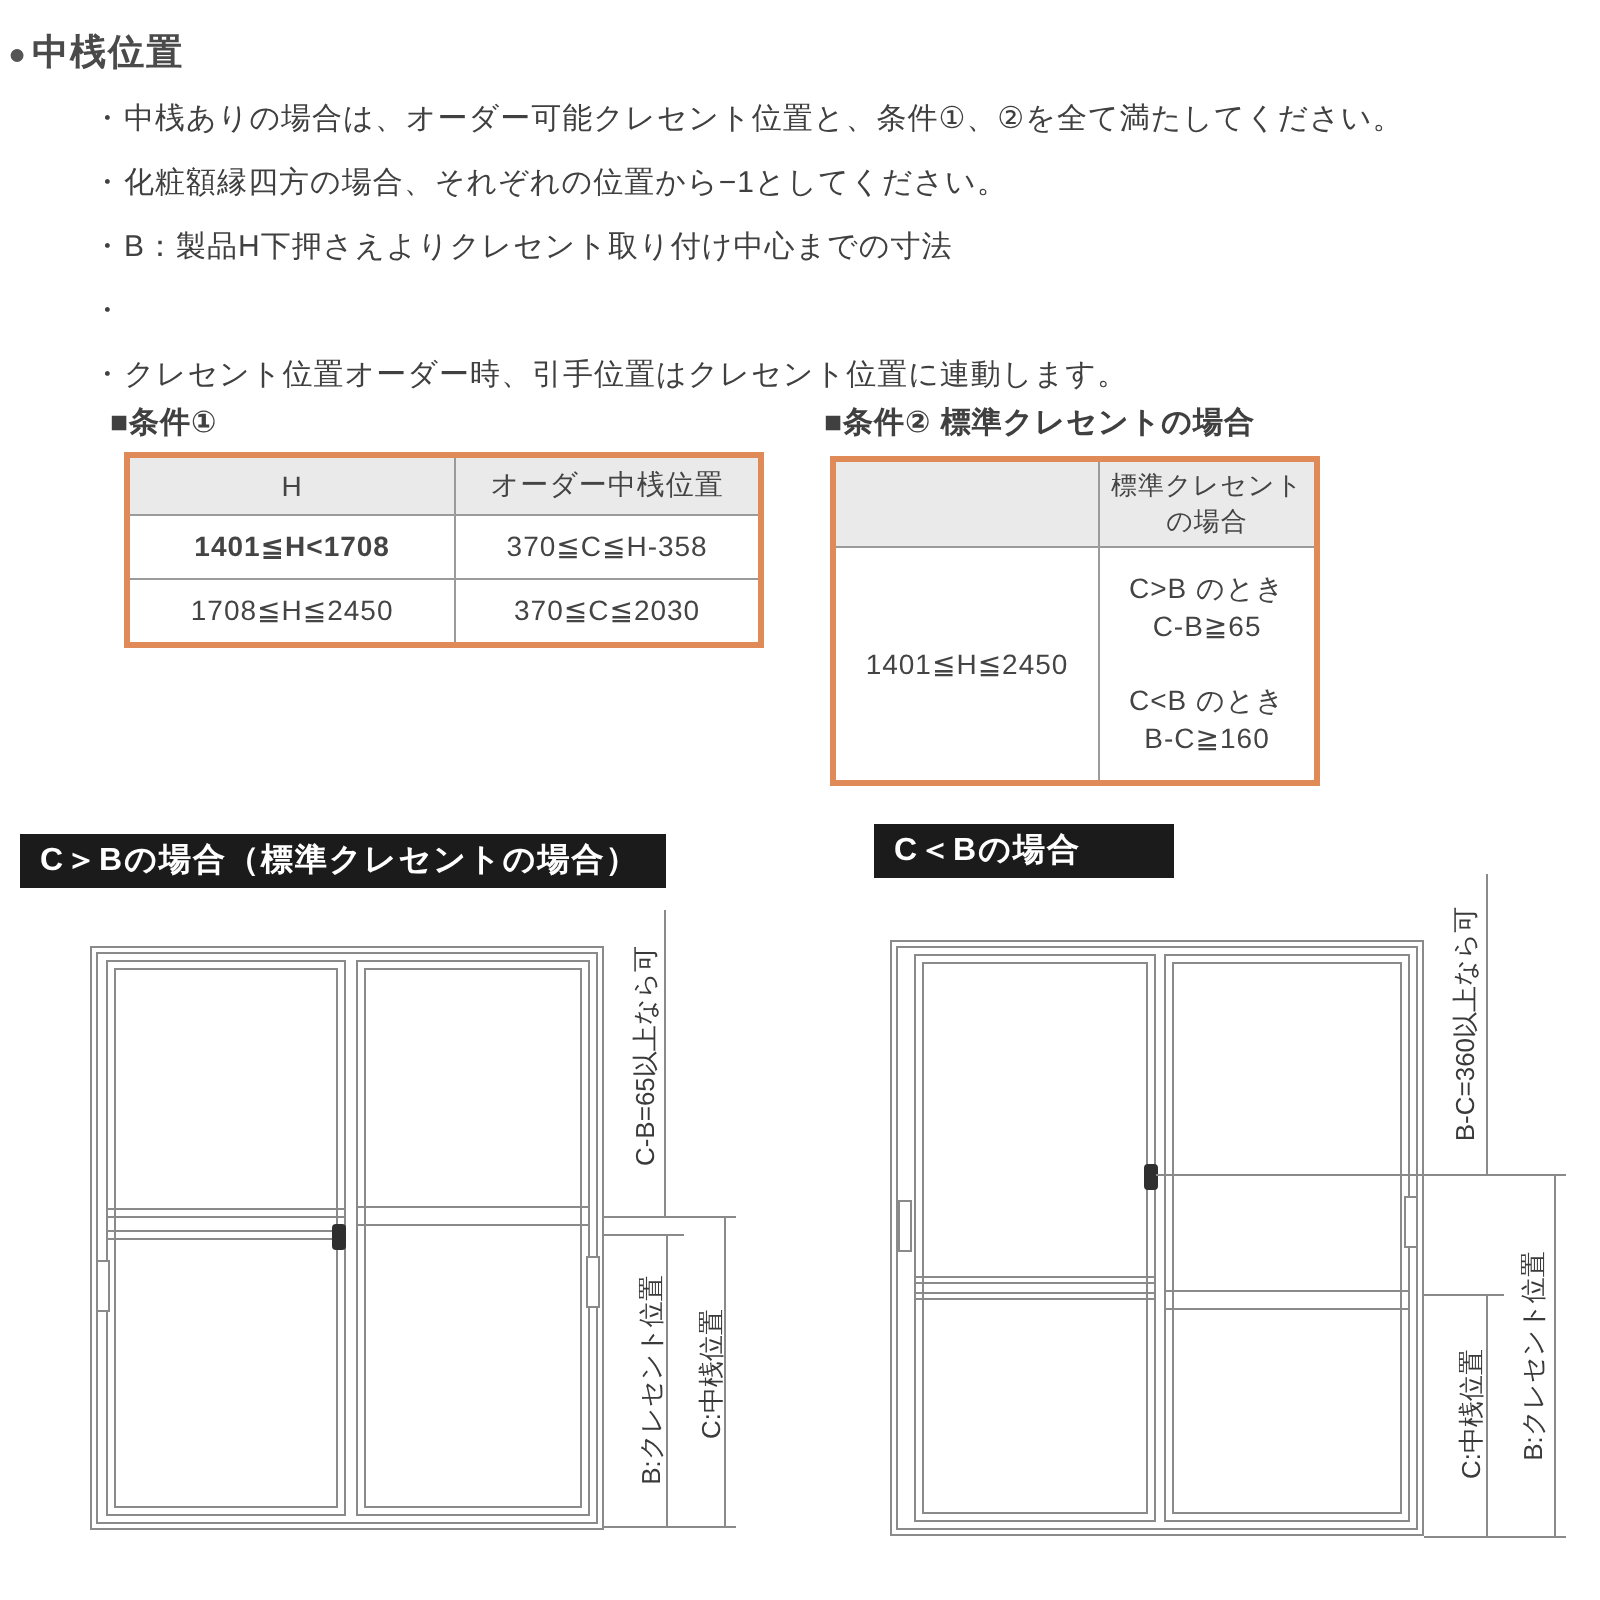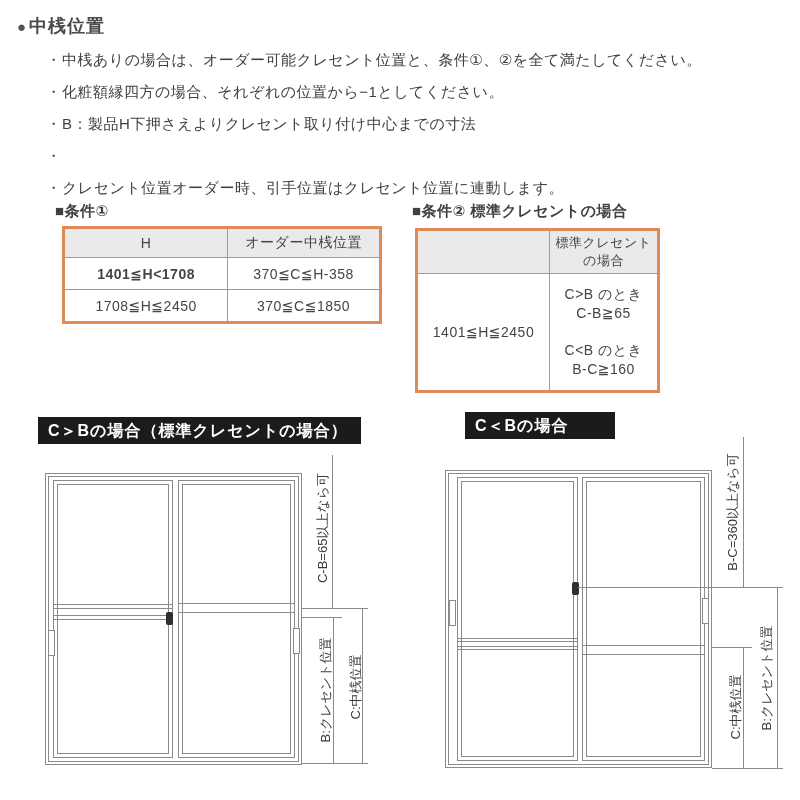--- a/index.html
+++ b/index.html
@@ -3,40 +3,40 @@
 <meta charset="utf-8">
 <style>
   html,body{margin:0;padding:0;}
   body{
     width:800px;height:800px;position:relative;background:#ffffff;
     font-family:"Liberation Sans","DejaVu Sans",sans-serif;
     color:#3f3f3f;overflow:hidden;
   }
   .abs{position:absolute;}
   
-  .page-title{left:17px;top:14px;font-size:18px;font-weight:bold;color:#4a4a4a;letter-spacing:1px;}
+  .page-title{left:4px;top:14px;font-size:18px;font-weight:bold;color:#4a4a4a;letter-spacing:1px;}
   .page-title .marker{font-size:15px;margin-right:2px;color:#555;}
   
   .notes{left:46px;top:44px;width:740px;}
   .note{display:flex;font-size:15px;line-height:32px;color:#404040;letter-spacing:0.5px;}
   .note .dot{width:16px;flex:0 0 16px;}
   
   .sec-title{font-size:15px;font-weight:bold;color:#404040;letter-spacing:0.5px;}
   
   .otable{border:3px solid #e08a58;background:#fff;}
   .otable table{border-collapse:collapse;width:100%;table-layout:fixed;}
   .otable td{border:1px solid #9b9b9b;text-align:center;font-size:14px;color:#444;letter-spacing:0.5px;}
   .otable tr td:first-child{border-left:none;}
   .otable tr td:last-child{border-right:none;}
   .otable tr:first-child td{border-top:none;}
   .otable tr:last-child td{border-bottom:none;}
   .otable .th{background:#eaeaea;}
   
   .bar{background:#1b1b1b;color:#ffffff;font-weight:bold;font-size:16px;
-       line-height:27px;height:27px;padding-left:10px;letter-spacing:1px;box-sizing:border-box;margin-left:28px;}
+       line-height:27px;height:27px;padding-left:10px;letter-spacing:1px;box-sizing:border-box;}
   
   .diag{position:absolute;}
   .rect{position:absolute;border:1px solid #8a8a8a;box-sizing:border-box;background:transparent;}
   .band{position:absolute;border-top:1px solid #8a8a8a;border-bottom:1px solid #8a8a8a;box-sizing:border-box;}
   .hline{position:absolute;height:1px;background:#8a8a8a;}
   .vline{position:absolute;width:1px;background:#8a8a8a;}
   .crescent{position:absolute;background:#2f2f2f;border-radius:2px;}
   .handle{position:absolute;border:1px solid #8a8a8a;background:#fff;box-sizing:border-box;}
   .vtext{position:absolute;font-size:13px;color:#3a3a3a;text-align:center;
          transform:rotate(-90deg);white-space:nowrap;height:16px;line-height:16px;}
@@ -79,21 +79,21 @@
         <tr>
       <td class="th" style="width:51%;height:26px;">H</td>
       <td class="th">オーダー中桟位置</td>
     </tr>
     <tr>
       <td style="height:29px;font-weight:bold;">1401≦H&lt;1708</td>
       <td>370≦C≦H-358</td>
     </tr>
     <tr>
       <td style="height:29px;">1708≦H≦2450</td>
-      <td>370≦C≦1850</td>
+      <td>370≦C≦2030</td>
     </tr>
   </tbody>
     </table>
 </div>
 
 <div class="abs sec-title" style="left:412px;top:202px;">■条件② 標準クレセントの場合</div>
 <div class="abs otable" style="left:415px;top:228px;width:239px;">
   <table>
     <tbody>
         <tr>

